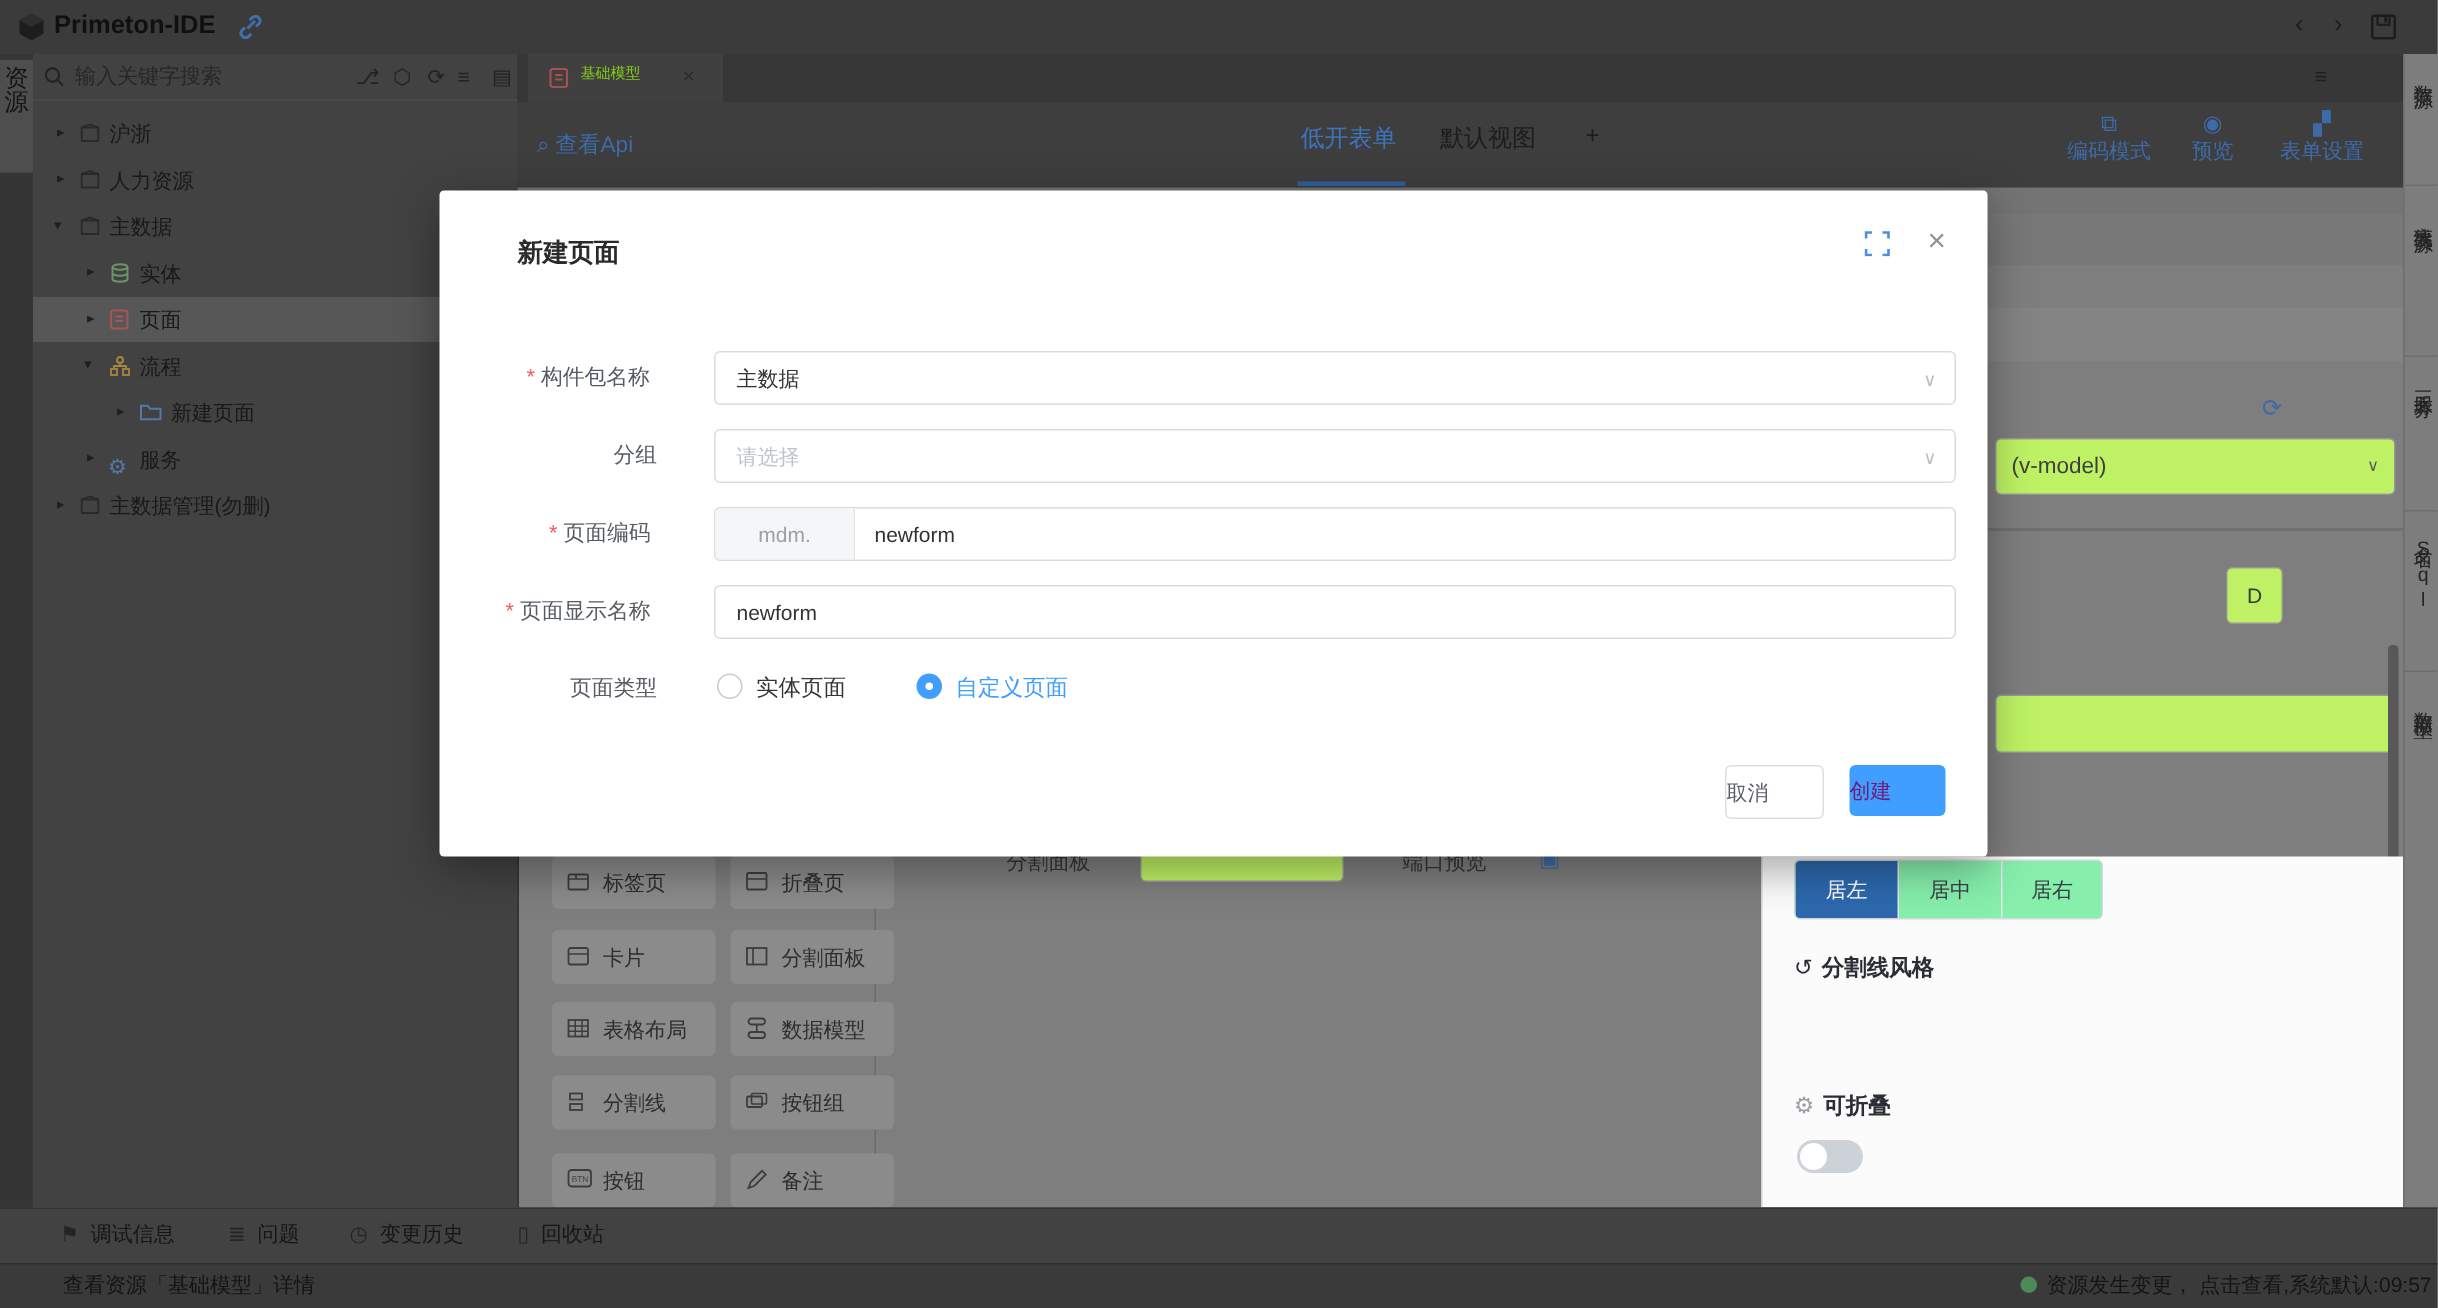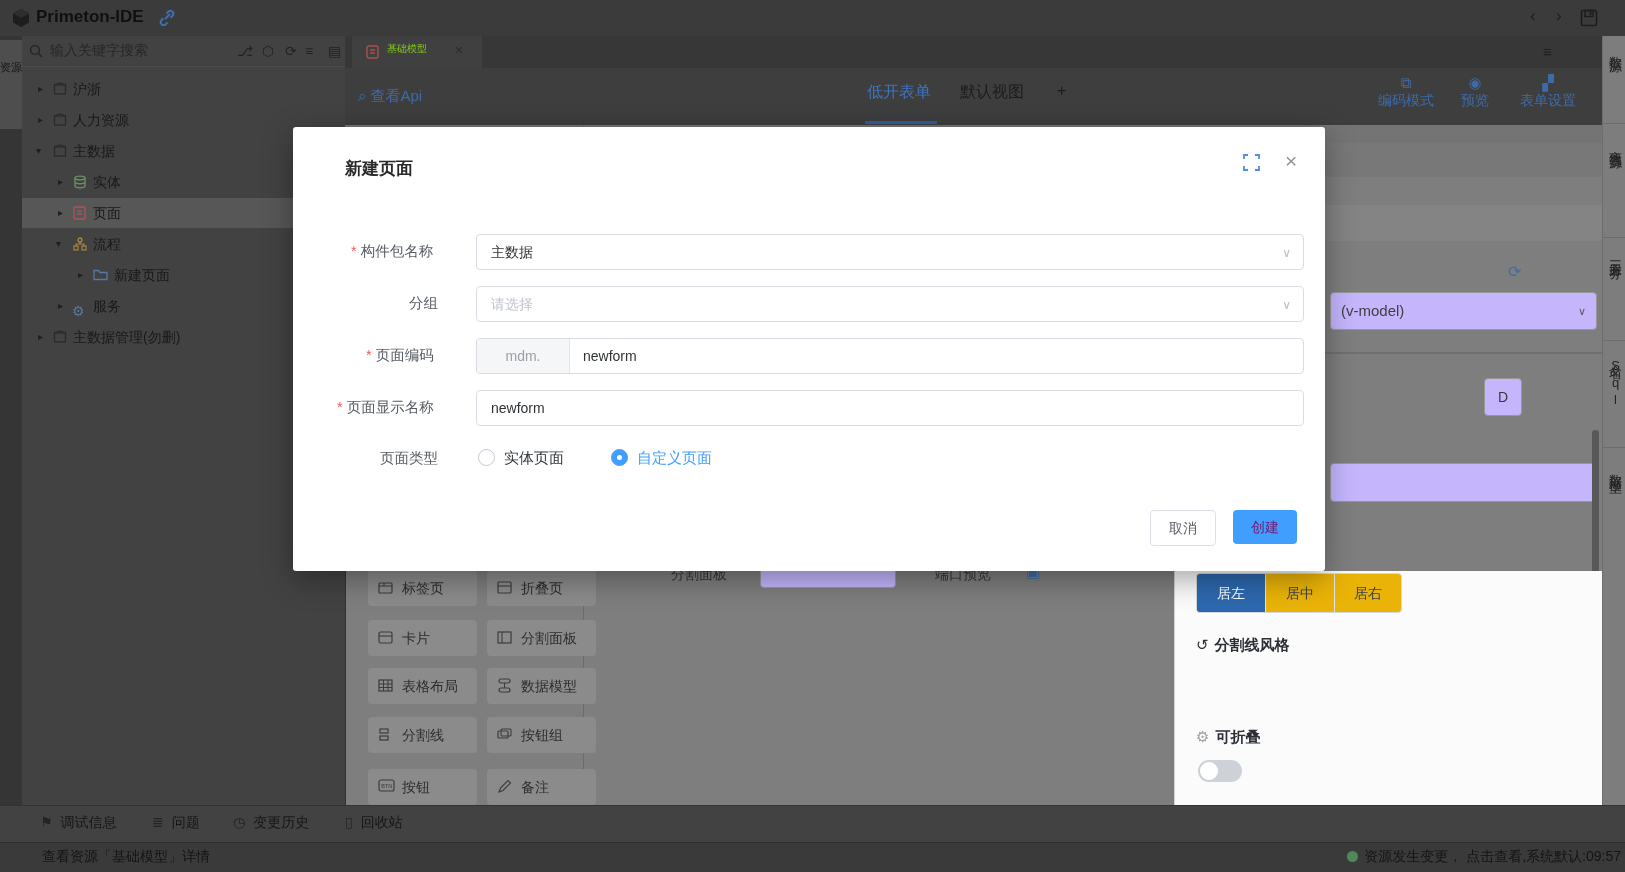--- a/index.html
+++ b/index.html
@@ -7,21 +7,21 @@
        font-family:"Liberation Sans","DejaVu Sans",sans-serif;
        background:#7e7e7e;-webkit-font-smoothing:antialiased;}
   .abs{position:absolute;}
   
   .titlebar{left:0;top:0;width:1625px;height:36px;background:#3b3b3b;}
   .titlebar .title{left:36px;top:7px;font-size:17px;font-weight:bold;color:#101010;}
   .nav-ic{top:6px;color:#1c1c1c;font-size:17px;}
   
   .left-strip{left:0;top:36px;width:22px;height:806px;background:#353535;}
   .left-strip .tab{left:0;top:4px;width:22px;height:70px;background:#4e4e4e;
-      color:#141414;font-size:11px;text-align:center;padding-top:19px;line-height:16px;}
+      color:#141414;font-size:16px;text-align:center;padding-top:5px;line-height:16px;}
   
   .sidebar{left:22px;top:36px;width:323px;height:769px;background:#424242;border-right:1px solid #323232;}
   .searchrow{left:0;top:0;width:323px;height:30px;border-bottom:1px solid #4c4c4c;}
   .searchrow .ph{left:28px;top:6px;color:#272727;font-size:14px;}
   .srch-ic{top:7px;color:#222;font-size:14px;}
   .tree-row{left:0;width:323px;height:30px;color:#191919;font-size:14px;line-height:30px;}
   .tree-row.sel{background:#575757;}
   .tr-arrow{position:absolute;font-size:10px;color:#1f1f1f;top:0;}
   .tr-ic{position:absolute;top:8px;}
   .tr-lab{position:absolute;top:0;}
@@ -40,25 +40,25 @@
   .tool{top:6px;width:80px;text-align:center;font-size:14px;color:#3d6ba8;}
   .tool .ic{display:block;font-size:15px;line-height:18px;}
   
   .canvas-top{left:345px;top:125px;width:1257px;height:18px;background:#747474;}
   .palette-div{left:583px;top:125px;width:1px;height:680px;background:#6b6b6b;}
   .tile{width:109px;height:36px;background:#8b8b8b;border-radius:4px;color:#2d2d2d;
         font-size:14px;line-height:36px;}
   .tile .tic{position:absolute;left:10px;top:10px;width:15px;height:15px;}
   .tile .tlab{position:absolute;left:34px;}
   .bgrow{color:#343434;font-size:14px;}
-  .bgbox{background:#c4b5fd;border:1px solid #979797;border-radius:4px;}
+  .bgbox{background:#bef264;border:1px solid #979797;border-radius:4px;}
   .stripe{left:1325px;width:277px;background:#828282;}
   
   .ppanel{left:1174px;top:571px;width:428px;height:234px;background:#fbfbfb;border-left:1px solid #d2d2d2;}
-  .seg{position:absolute;display:flex;border:1px solid #d5d9de;border-radius:4px;overflow:hidden;background:#eab308;}
+  .seg{position:absolute;display:flex;border:1px solid #d5d9de;border-radius:4px;overflow:hidden;background:#86efac;}
   .seg .s{height:38px;line-height:38px;text-align:center;font-size:14px;color:#3a3f45;border-right:1px solid #e3e6ea;}
   .seg .s:last-child{border-right:none;}
   .seg .s.on{background:#2d68ae;color:#fff;}
   .ptitle{position:absolute;font-size:15px;font-weight:bold;color:#2b2f35;}
   .pic{color:#9aa0a8;font-weight:normal;margin-right:6px;}
   .toggle{position:absolute;width:44px;height:22px;background:#cdd2d8;border-radius:11px;}
   .toggle:before{content:"";position:absolute;left:2px;top:2px;width:18px;height:18px;background:#fff;border-radius:50%;}
   
   .rstrip{left:1602px;top:36px;width:23px;height:806px;background:#7d7d7d;border-left:1px solid #6d6d6d;}
   .rtab{left:3px;width:17px;color:#242424;font-size:13px;writing-mode:vertical-lr;text-orientation:upright;letter-spacing:2px;}
@@ -82,21 +82,21 @@
   .minput{position:absolute;left:183px;width:826px;height:34px;border:1px solid #d9dce3;border-radius:4px;background:#fff;
           font-size:14px;color:#303336;line-height:34px;}
   .minput .val{position:absolute;left:14px;}
   .minput .ph{position:absolute;left:14px;color:#bfc4cc;}
   .minput .chev{position:absolute;right:12px;color:#b9bec6;font-size:12px;top:1px;}
   .prefix{position:absolute;left:0;top:0;width:92px;height:34px;background:#f5f6f8;border-right:1px solid #e2e5ea;
           border-radius:4px 0 0 4px;text-align:center;color:#9aa0a8;}
   .radio{position:absolute;width:15px;height:15px;border:1px solid #c4c9d0;border-radius:50%;background:#fff;}
   .radio.on{border:1px solid #409eff;background:#409eff;}
   .radio.on:before{content:"";position:absolute;left:4.5px;top:4.5px;width:5px;height:5px;border-radius:50%;background:#fff;}
-  .mbtn{position:absolute;height:34px;border-radius:4px;font-size:14px;text-align:center;line-height:34px;}
+  .mbtn{position:absolute;height:34px;border-radius:4px;font-size:14px;text-align:left;line-height:34px;}
   .mbtn.ghost{border:1px solid #dcdfe6;background:#fff;color:#5a5e66;}
   .mbtn.prime{background:#409eff;color:#701a75;}
   svg{display:block;}
 </style>
 </head>
 <body>
 
 <div class="abs titlebar">
   <span class="abs" style="left:10px;top:7px;">
     <svg width="22" height="22" viewBox="0 0 22 22">

